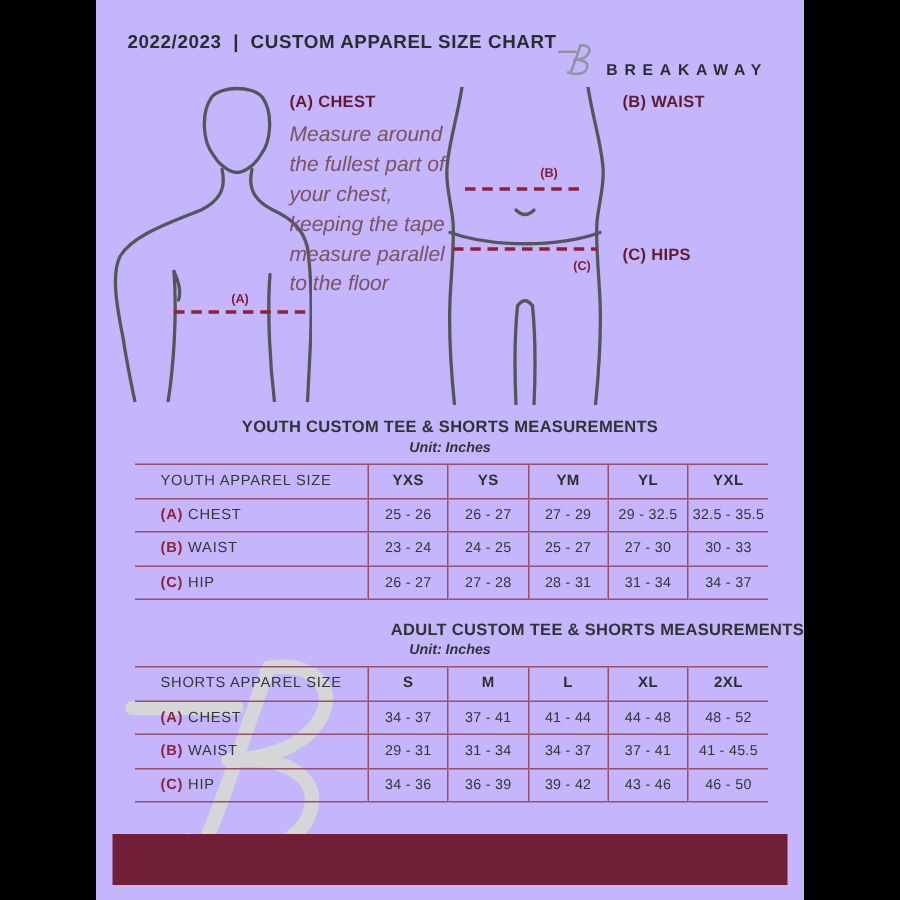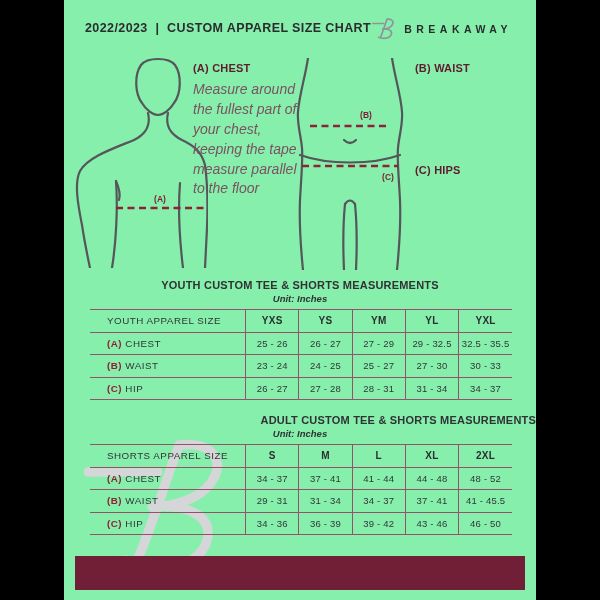--- a/index.html
+++ b/index.html
@@ -2,28 +2,28 @@
 <html><head>
 <meta charset="utf-8">
 <style>
   html,body{margin:0;padding:0;}
   body{
     width:600px;height:600px;background:#000;position:relative;
     font-family:"Liberation Sans", sans-serif;overflow:hidden;
   }
   .page{
     position:absolute;left:64px;top:0;width:472px;height:600px;
-    background:#86efac;overflow:hidden;
+    background:#c4b5fd;overflow:hidden;
   }
   
   .hdr-title{
     position:absolute;left:21px;top:21px;font-size:12.5px;font-weight:700;
     color:#2a2c2e;letter-spacing:.4px;white-space:pre;
   }
-  .brand{position:absolute;right:24px;top:15px;display:flex;align-items:center;gap:7px;}
+  .brand{position:absolute;right:24px;top:26px;display:flex;align-items:flex-end;gap:7px;}
   .brand-name{font-size:10.5px;font-weight:700;letter-spacing:4.5px;color:#2a2c2e;}
   
   .inst{position:absolute;}
   .inst h3{margin:0 0 6px 0;font-size:11px;font-weight:800;color:#5f1c2f;letter-spacing:.2px;}
   .inst p{margin:0;font-size:14px;font-style:italic;color:#7a5260;line-height:1.42;white-space:pre-line;}
   .inst-a{left:129px;top:62px;width:110px;}
   .inst-b{left:351px;top:62px;width:114px;}
   .inst-c{left:351px;top:164px;width:114px;}
   
   .diag{position:absolute;}

